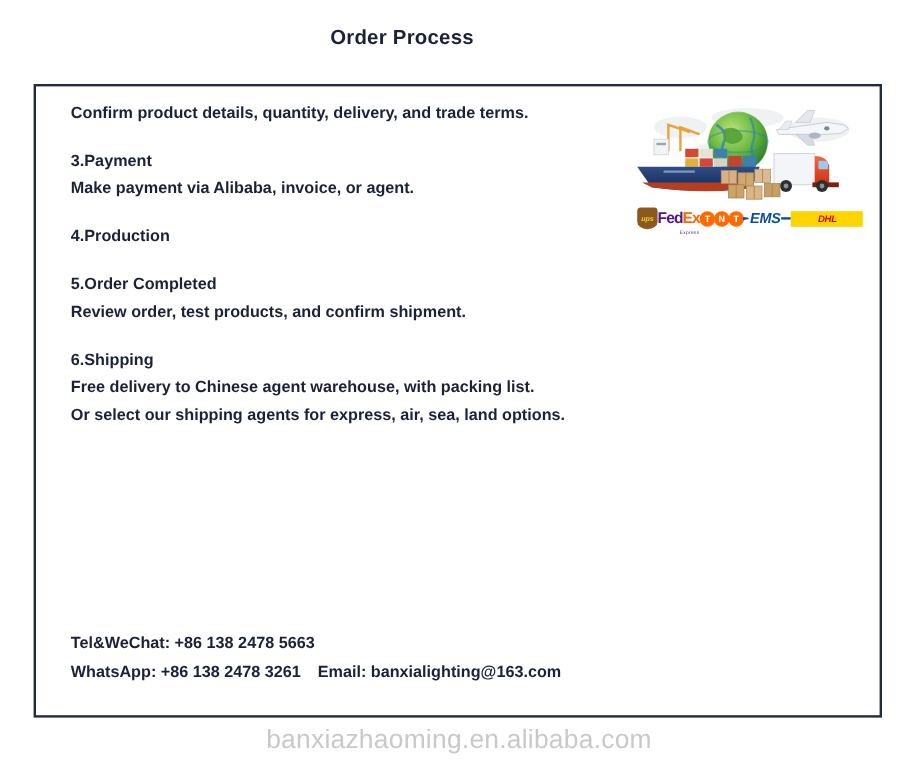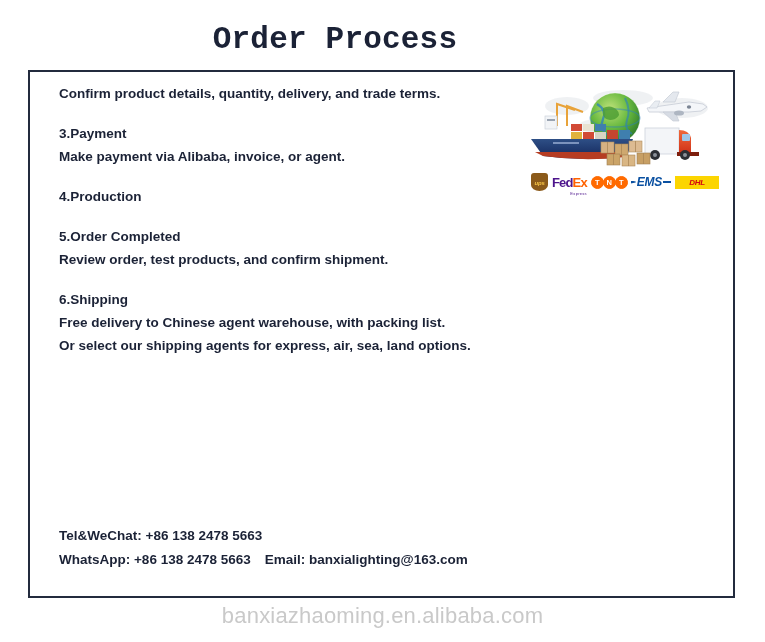--- a/index.html
+++ b/index.html
@@ -16,25 +16,24 @@
     -webkit-font-smoothing: antialiased;
   }
 
   
   #page-title {
     position: absolute;
     top: 22px;
     left: 0;
     width: 670px;
     text-align: center;
-    font-size: 31px;
+    font-size: 17px;
     font-weight: bold;
     color: #1b2236;
     letter-spacing: 0.2px;
-    font-family: Liberation Mono, monospace;
   }
 
   
   #content-panel {
     position: absolute;
     left: 28px;
     top: 70px;
     width: 707px;
     height: 528px;
     border: 2px solid #232b3e;
@@ -188,21 +187,21 @@
     font-weight: bold;
     font-style: italic;
     letter-spacing: -0.2px;
     padding: 0 1px;
   }
   .ems-bar-r { width: 8px; height: 2.5px; background: #0a50a1; }
 
   
   .dhl-box {
     background: #fcd500;
-    width: 44px; height: 13px;
+    width: 60px; height: 13px;
     display: flex;
     align-items: center;
     justify-content: center;
   }
   .dhl-text {
     color: #d40511;
     font-size: 8px;
     font-weight: bold;
     font-style: italic;
     letter-spacing: -0.3px;
@@ -252,21 +251,21 @@
     <div class="step-block">
       <div class="step-heading">6.Shipping</div>
       <div class="step-line">Free delivery to Chinese agent warehouse, with packing list.</div>
       <div class="step-line">Or select our shipping agents for express, air, sea, land options.</div>
     </div>
 
   </div>
 
   <div id="contact-block">
     <div class="contact-line">Tel&amp;WeChat: +86 138 2478 5663</div>
-    <div class="contact-line"><span>WhatsApp: +86 138 2478 5663</span><span class="contact-gap"></span><span>Email: banxialighting@163.com</span></div>
+    <div class="contact-line"><span>WhatsApp: +86 138 2478 3261</span><span class="contact-gap"></span><span>Email: banxialighting@163.com</span></div>
   </div>
 
   <div id="logistics-graphic">
 
     <div id="logistics-scene">
       <svg width="192" height="84" viewBox="0 0 192 84" xmlns="http://www.w3.org/2000/svg">
         <defs>
           <radialGradient id="globeGrad" cx="40%" cy="32%" r="70%">
             <stop offset="0%" stop-color="#bfe27a"></stop>
             <stop offset="55%" stop-color="#68b93f"></stop>

